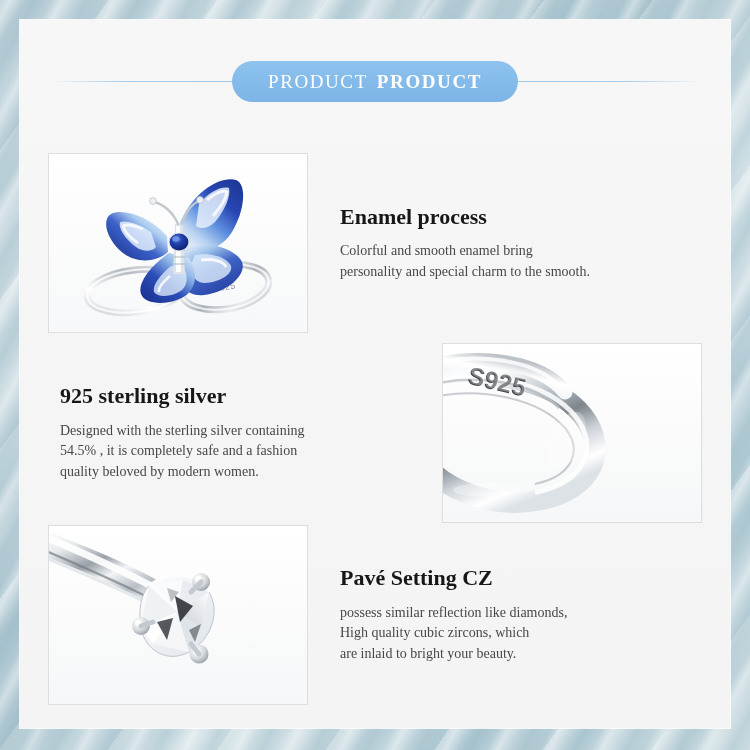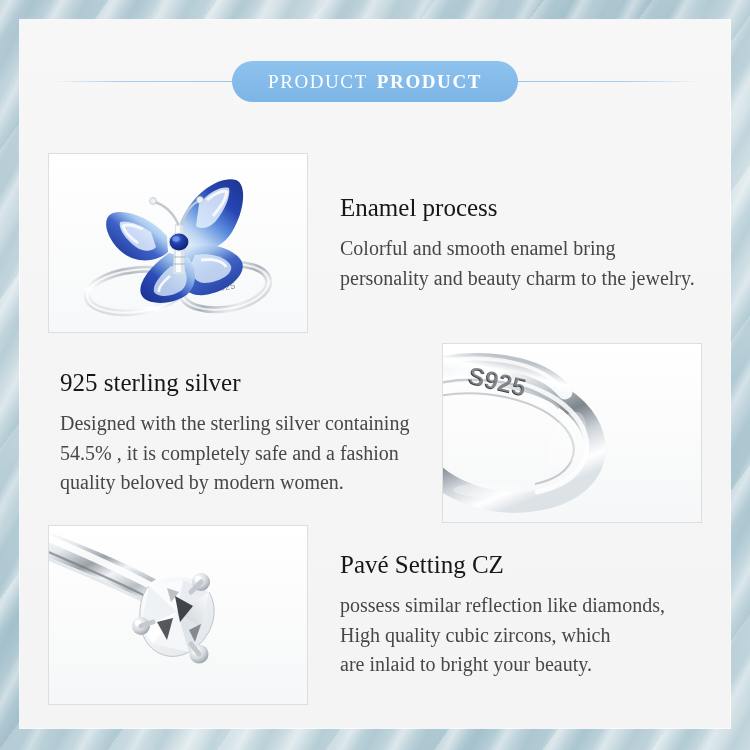--- a/index.html
+++ b/index.html
@@ -125,29 +125,29 @@
   .textblock {
     flex: none;
     width: 382px;
   }
   .row.r1 .textblock { margin-left: 32px; }
   .row.r2 .textblock { margin-left: 28px; }
   .row.r3 .textblock { margin-left: 32px; }
 
   .heading {
     color: #171717;
-    font-size: 25px;
-    font-weight: 400;
+    font-size: 22px;
+    font-weight: 700;
     line-height: 1.2;
     margin: 0 0 11px 0;
     white-space: nowrap;
   }
   .body-copy {
     color: #474747;
-    font-size: 20px;
+    font-size: 14px;
     line-height: 1.48;
     margin: 0;
   }
   .body-copy .ln { display: block; }
 
   svg { display: block; }
 </style>
 </head>
 <body>
 
@@ -266,21 +266,21 @@
           <ellipse cx="130" cy="88" rx="10" ry="9" fill="url(#gemG)"></ellipse>
           <ellipse cx="127" cy="85" rx="3.6" ry="2.8" fill="#7d9cf0" opacity="0.75"></ellipse>
           <ellipse cx="130" cy="88" rx="10" ry="9" fill="none" stroke="#dfe4e9" stroke-width="1.1"></ellipse>
         </svg>
       </div>
 
       <div class="textblock">
         <h2 class="heading">Enamel process</h2>
         <p class="body-copy">
           <span class="ln">Colorful and smooth enamel bring</span>
-          <span class="ln">personality and beauty charm to the jewelry.</span>
+          <span class="ln">personality and special charm to the smooth.</span>
         </p>
       </div>
     </div>
 
     <div class="row r2 reverse">
 
       <div class="panel">
         <svg viewBox="0 0 258 178" width="258" height="178">
           <defs>
             <linearGradient id="bg2" x1="0" y1="0" x2="0" y2="1">

